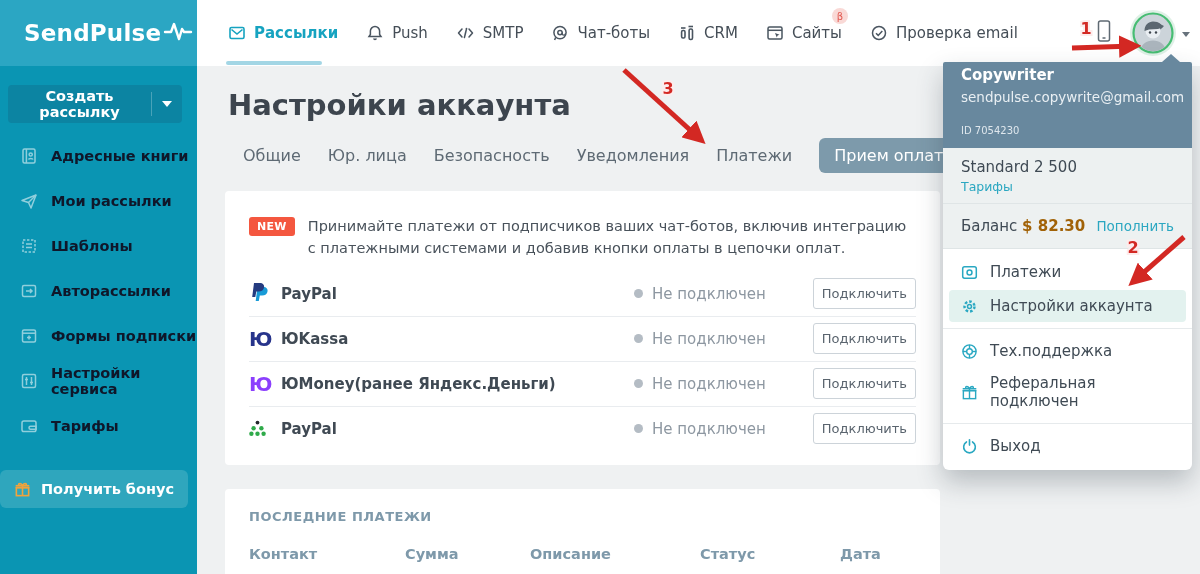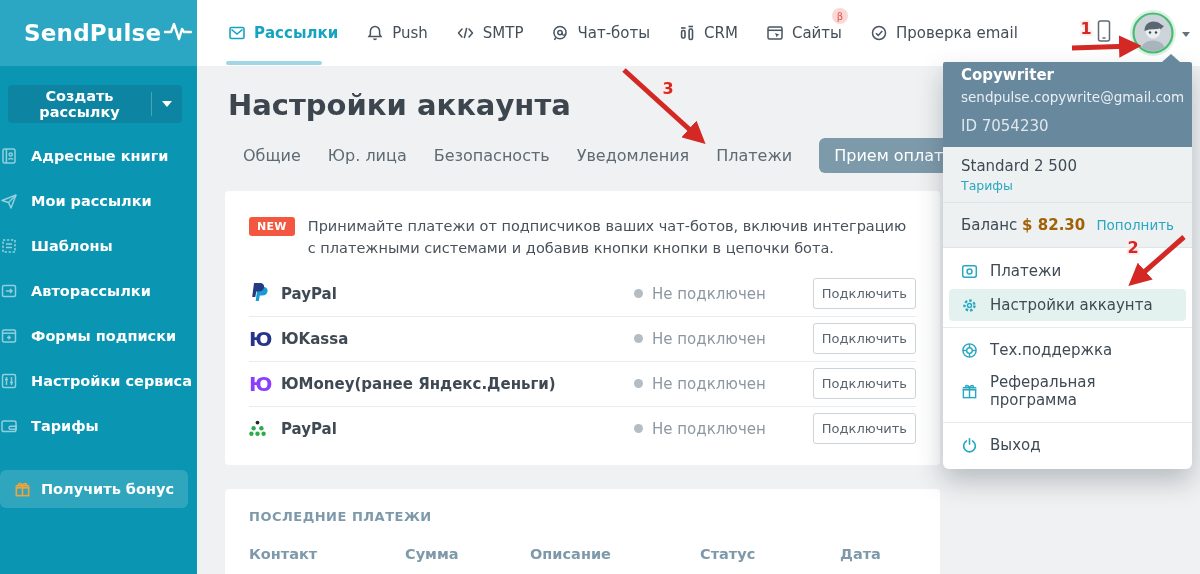--- a/index.html
+++ b/index.html
@@ -9,21 +9,21 @@
   .sidebar{position:absolute;left:0;top:0;width:197px;height:574px;background:#0a95b3;z-index:2;}
   .logo-block{height:66px;background:#2ba6c3;display:flex;align-items:center;padding-left:24px;gap:2px;}
   .logo-text{color:#fff;font-size:23px;font-weight:bold;letter-spacing:.2px;}
   .create-btn{position:absolute;left:8px;top:85px;width:174px;height:38px;background:#0c84a2;
     border-radius:4px;display:flex;align-items:center;color:#fff;font-size:14.5px;font-weight:bold;cursor:pointer;}
   .create-btn .lbl{flex:1;text-align:center;}
   .create-caret{width:30px;height:24px;border-left:1px solid rgba(255,255,255,.25);
     display:flex;align-items:center;justify-content:center;}
   .tri-down{width:0;height:0;border-left:5px solid transparent;border-right:5px solid transparent;border-top:6px solid #fff;}
   .side-menu{position:absolute;left:0;top:133px;width:100%;}
-  .side-item{height:45px;display:flex;align-items:center;gap:13px;color:#ffffff;
+  .side-item{height:45px;display:flex;align-items:center;gap:13px;padding-left:20px;color:#0f172a;
     font-size:14.5px;font-weight:bold;cursor:pointer;}
   .side-item svg{opacity:.55;flex:0 0 auto;}
   .bonus-btn{position:absolute;left:0;top:470px;width:188px;height:38px;background:#2fa6bd;border-radius:6px;
     display:flex;align-items:center;justify-content:center;gap:10px;color:#fff;font-size:14.5px;font-weight:bold;cursor:pointer;}
   
   .header{position:absolute;left:197px;top:0;right:0;height:66px;background:#fff;z-index:1;}
   .nav{display:flex;align-items:center;height:100%;padding-left:31px;gap:28px;}
   .nav-item{display:flex;align-items:center;gap:8px;font-size:15px;color:#454e57;cursor:pointer;position:relative;white-space:nowrap;}
   .nav-item.active{color:#16a3c0;font-weight:bold;}
   .active-underline{position:absolute;left:29px;top:61px;width:96px;height:4px;background:#a3d6e5;border-radius:2px;}
@@ -63,21 +63,21 @@
   .recent-cols{display:flex;margin-top:22px;font-size:14.5px;color:#7e99aa;font-weight:bold;}
   .rc0{width:156px;}.rc1{width:125px;}.rc2{width:170px;}.rc3{width:140px;}.rc4{flex:1;}
   
   .dropdown{position:absolute;left:943px;top:62px;width:249px;background:#fff;z-index:5;
     border-radius:2px 2px 6px 6px;box-shadow:0 12px 26px rgba(40,55,65,.28);}
   .dd-notch{position:absolute;top:-8px;left:219px;width:0;height:0;
     border-left:9px solid transparent;border-right:9px solid transparent;border-bottom:8px solid #68889e;}
   .dd-header{background:#68889e;color:#fff;padding:4px 18px 12px;border-radius:2px 2px 0 0;}
   .dd-name{font-size:15px;font-weight:bold;}
   .dd-email{font-size:13.5px;color:#e9eff3;margin-top:5px;}
-  .dd-id{font-size:15px;color:#dfe7ed;margin-top:12px;}
+  .dd-id{font-size:10px;color:#dfe7ed;margin-top:20px;}
   .dd-plan{background:#edf1f1;padding:10px 18px 9px;border-bottom:1px solid #dfe5e6;}
   .dd-plan-name{font-size:15px;color:#3f4a54;}
   .dd-plan-link{font-size:12.5px;color:#2ba7c1;margin-top:3px;cursor:pointer;}
   .dd-balance{background:#edf1f1;padding:13px 18px;display:flex;justify-content:space-between;align-items:center;
     border-bottom:1px solid #dfe5e6;}
   .dd-bal-label{font-size:15px;color:#3f4a54;}
   .dd-bal-value{font-weight:bold;color:#a16207;}
   .dd-topup{font-size:13.5px;color:#2ba7c1;cursor:pointer;}
   .dd-menu{padding:7px 0 8px;}
   .dd-item{display:flex;align-items:center;gap:12px;padding:7px 18px;font-size:15px;color:#3f4a54;cursor:pointer;}
@@ -275,21 +275,21 @@
       <span class="tab">Уведомления</span>
       <span class="tab">Платежи</span>
       <span class="tab active">Прием оплат</span>
       <span class="tab">API</span>
       <span class="tab">Пользоват</span>
     </div>
 
     <div class="card card1">
       <div class="notice">
         <span class="badge-new">NEW</span>
-        <span class="notice-text">Принимайте платежи от подписчиков ваших чат-ботов, включив интеграцию с платежными системами и добавив кнопки кнопки в цепочки бота.</span>
+        <span class="notice-text">Принимайте платежи от подписчиков ваших чат-ботов, включив интеграцию с платежными системами и добавив кнопки оплаты в цепочки оплат.</span>
       </div>
       <div class="pay-row">
         <span class="pay-logo">
           <svg width="22" height="26" viewBox="0 0 22 26">
             <path d="M8.5 6h6.5a3.6 3.6 0 0 1 3.6 3.9c-.3 3-2.6 4.6-5.5 4.6h-2.3l-1 5.5H6.7z" fill="#189bd7"></path>
             <path d="M5 2h6.5a3.6 3.6 0 0 1 3.6 3.9c-.3 3-2.6 4.6-5.5 4.6H7.3l-1 5.5H3.2z" fill="#253b80"></path>
           </svg>
         </span>
         <span class="pay-name">PayPal</span>
         <span class="pay-status">
@@ -394,21 +394,21 @@
         <span>Тех.поддержка</span>
       </div>
       <div class="dd-item">
         <svg width="17" height="17" viewBox="0 0 18 18" fill="none" stroke="#2aa8c2" stroke-width="1.5">
             <rect x="2.5" y="7" width="13" height="8.5"></rect>
             <line x1="1.8" y1="5" x2="16.2" y2="5"></line>
             <line x1="1.8" y1="7" x2="16.2" y2="7"></line>
             <line x1="9" y1="5" x2="9" y2="15.5"></line>
             <path d="M9 4.7C6.4 1 3.4 3.4 5.8 4.7 M9 4.7C11.6 1 14.6 3.4 12.2 4.7"></path>
           </svg>
-        <span>Реферальная программа</span>
+        <span>Реферальная подключен</span>
       </div>
       <div class="dd-divider"></div>
       <div class="dd-item">
         <svg width="17" height="17" viewBox="0 0 18 18" fill="none" stroke="#2aa8c2" stroke-width="1.7" stroke-linecap="round">
             <path d="M5.8 4.2a6.2 6.2 0 1 0 6.4 0"></path>
             <line x1="9" y1="1.8" x2="9" y2="7.5"></line>
           </svg>
         <span>Выход</span>
       </div>
     </div>

